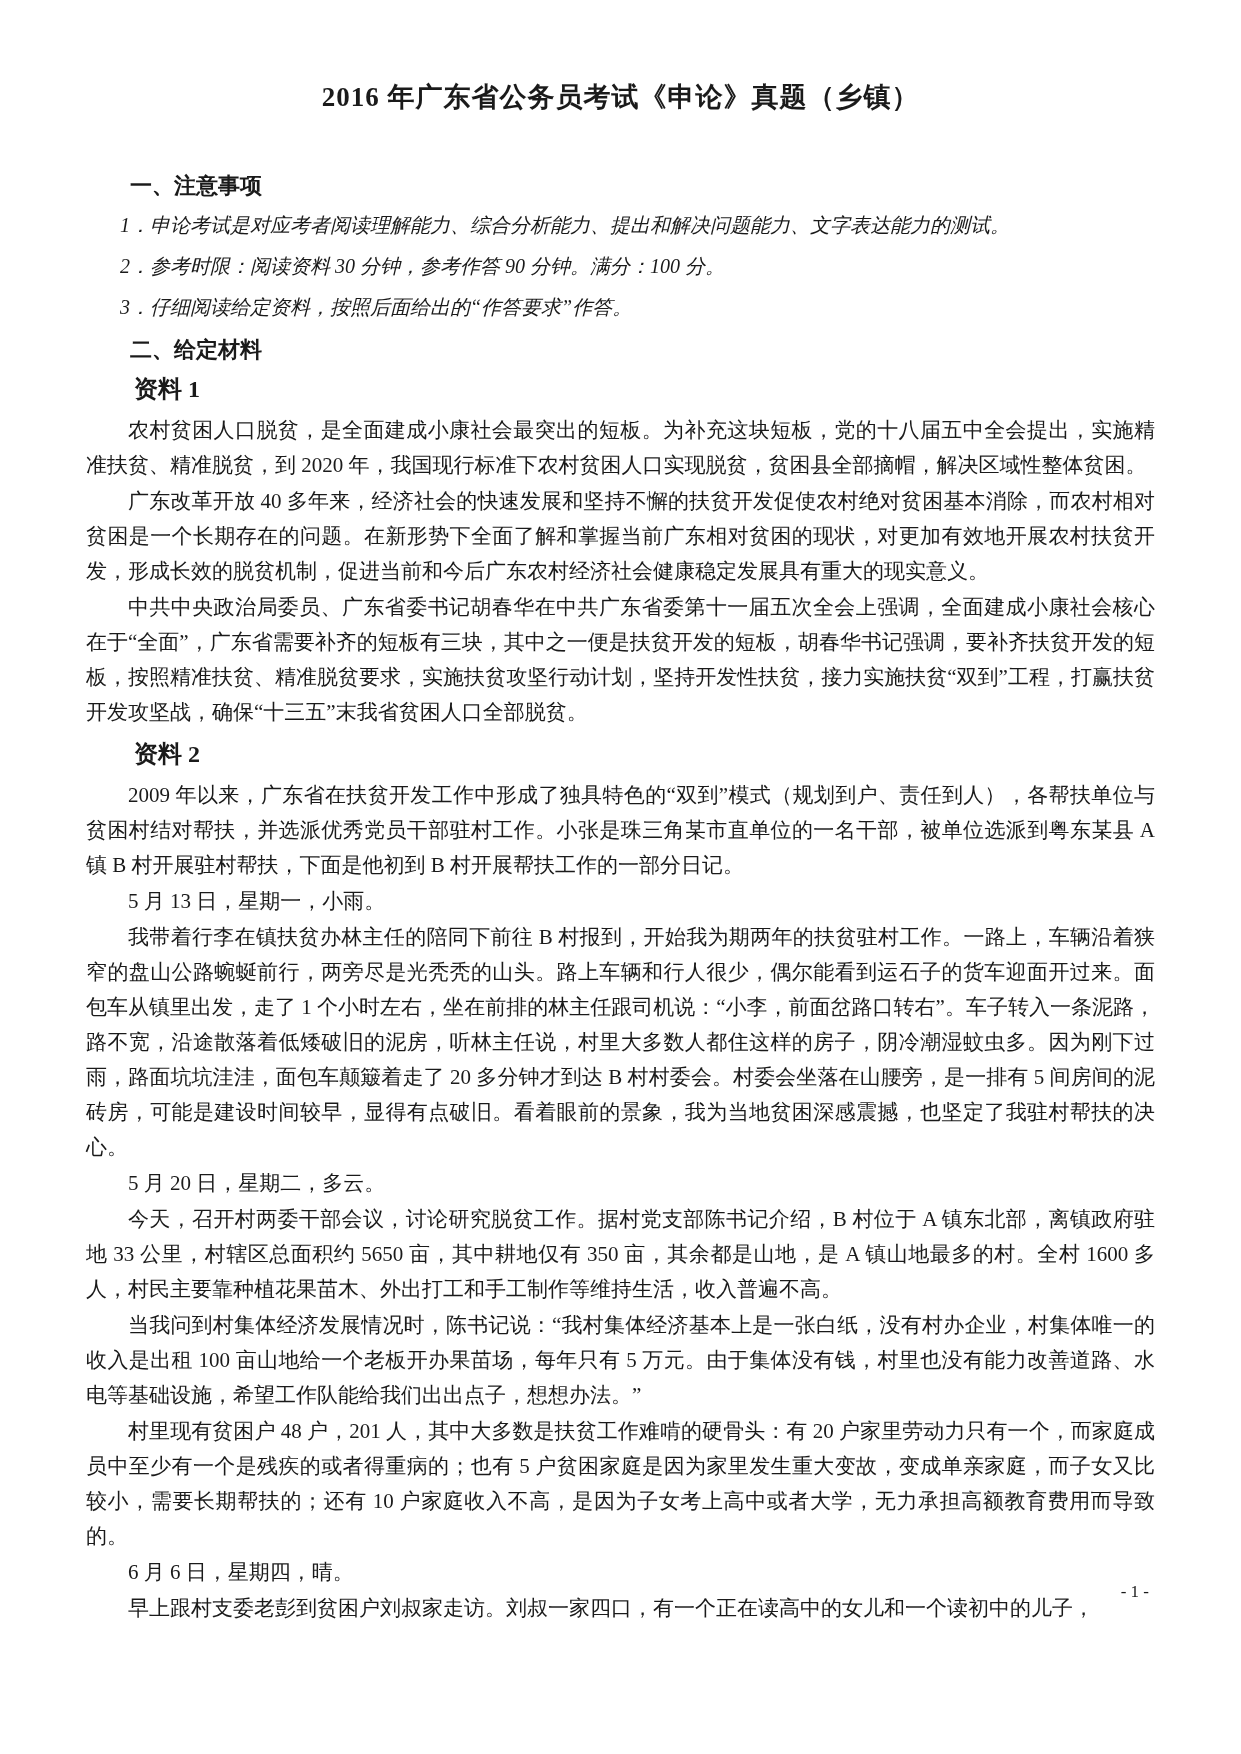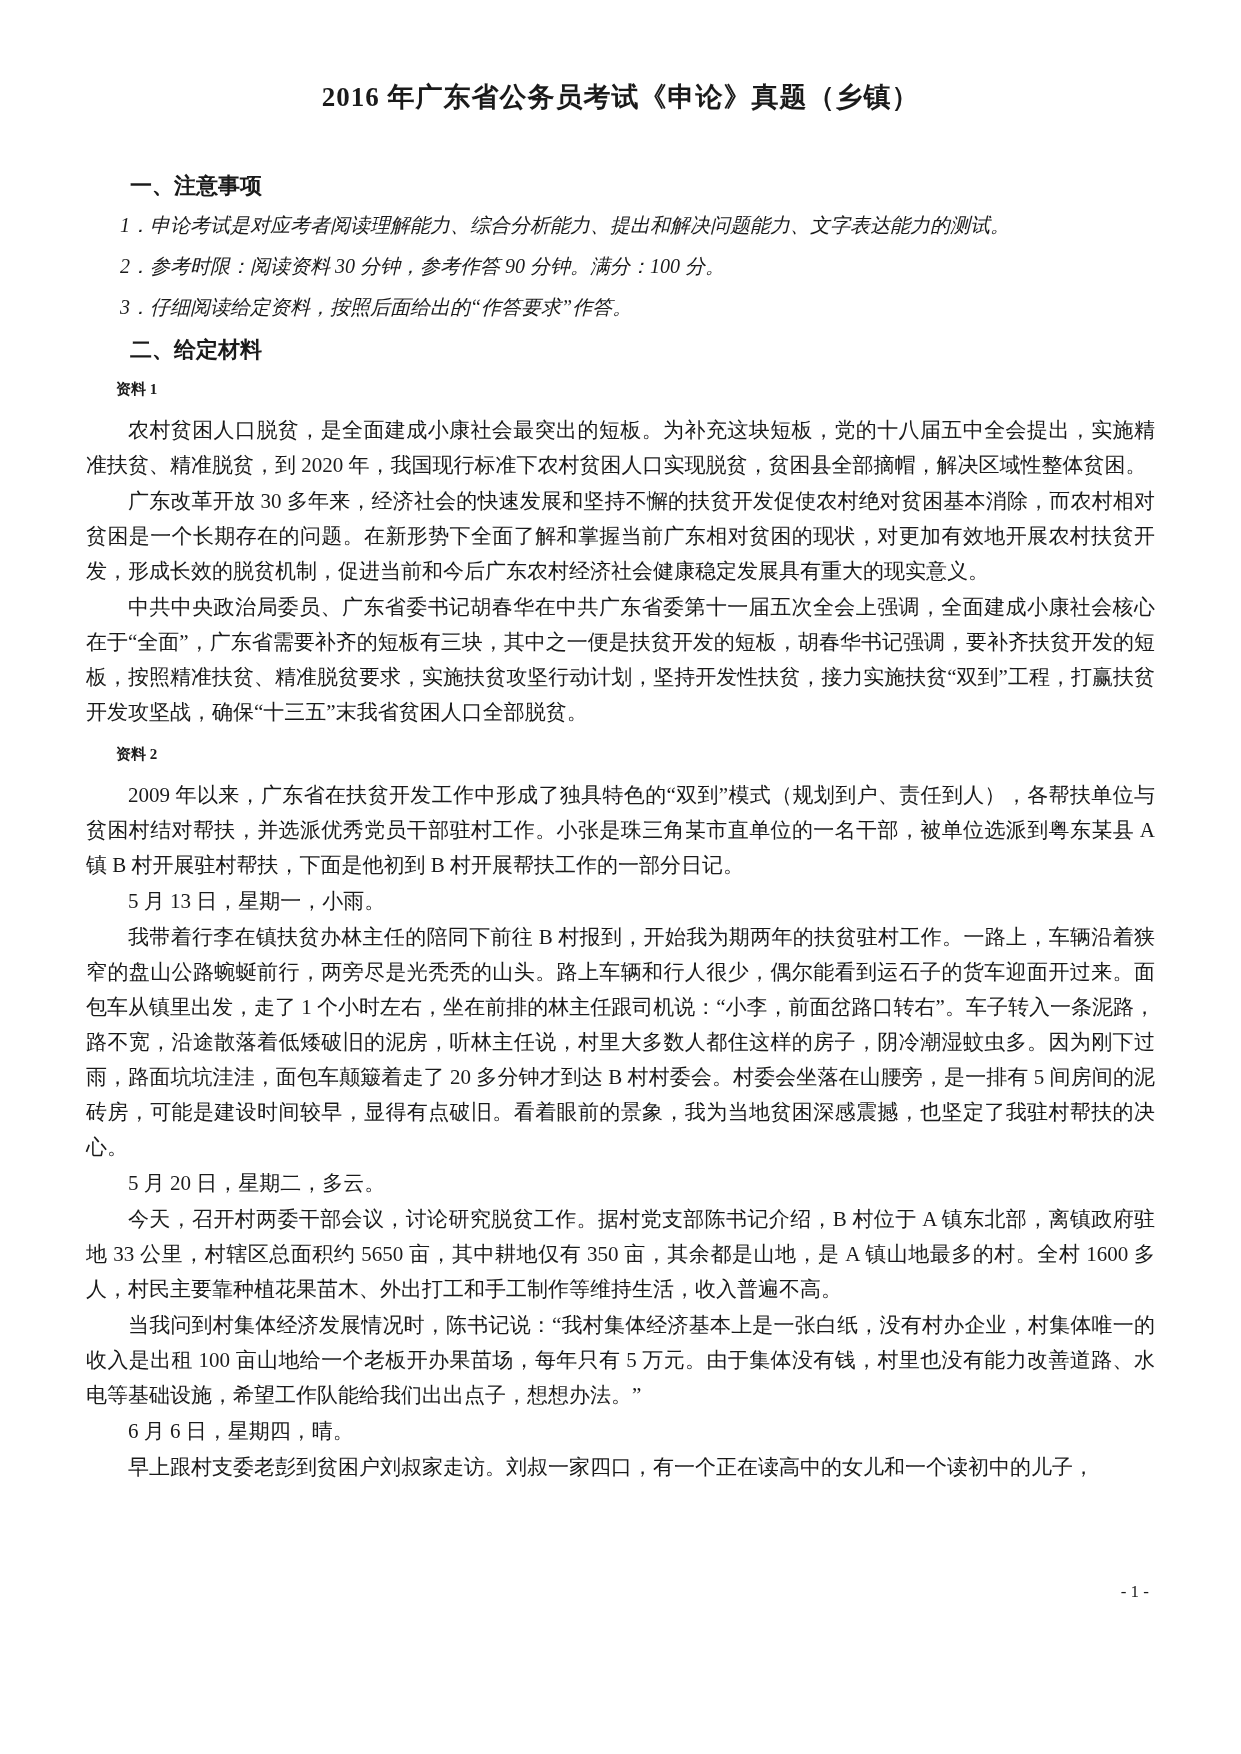--- a/index.html
+++ b/index.html
@@ -39,21 +39,21 @@
   }
   .notice-item {
     font-size: 20px;
     line-height: 30px;
     font-style: italic;
     text-indent: 1.7em;
     margin: 0 0 11px 0;
     font-family: Liberation Serif, serif;
   }
   .material-label {
-    font-size: 15px;
+    font-size: 24px;
     line-height: 30px;
     font-weight: bold;
     text-indent: 2em;
     margin: 9px 0 9px 0;
   }
   .para {
     font-size: 21px;
     line-height: 35px;
     text-align: justify;
     text-indent: 2em;
@@ -78,29 +78,30 @@
 
   <p class="notice-item">1．申论考试是对应考者阅读理解能力、综合分析能力、提出和解决问题能力、文字表达能力的测试。</p>
   <p class="notice-item">2．参考时限：阅读资料 30 分钟，参考作答 90 分钟。满分：100 分。</p>
   <p class="notice-item">3．仔细阅读给定资料，按照后面给出的“作答要求”作答。</p>
 
   <h2 class="sec-heading materials-heading">二、给定材料</h2>
 
   <h3 class="material-label">资料 1</h3>
 
   <p class="para">农村贫困人口脱贫，是全面建成小康社会最突出的短板。为补充这块短板，党的十八届五中全会提出，实施精准扶贫、精准脱贫，到 2020 年，我国现行标准下农村贫困人口实现脱贫，贫困县全部摘帽，解决区域性整体贫困。</p>
-  <p class="para">广东改革开放 30 多年来，经济社会的快速发展和坚持不懈的扶贫开发促使农村绝对贫困基本消除，而农村相对贫困是一个长期存在的问题。在新形势下全面了解和掌握当前广东相对贫困的现状，对更加有效地开展农村扶贫开发，形成长效的脱贫机制，促进当前和今后广东农村经济社会健康稳定发展具有重大的现实意义。</p>
+  <p class="para">广东改革开放 40 多年来，经济社会的快速发展和坚持不懈的扶贫开发促使农村绝对贫困基本消除，而农村相对贫困是一个长期存在的问题。在新形势下全面了解和掌握当前广东相对贫困的现状，对更加有效地开展农村扶贫开发，形成长效的脱贫机制，促进当前和今后广东农村经济社会健康稳定发展具有重大的现实意义。</p>
   <p class="para">中共中央政治局委员、广东省委书记胡春华在中共广东省委第十一届五次全会上强调，全面建成小康社会核心在于“全面”，广东省需要补齐的短板有三块，其中之一便是扶贫开发的短板，胡春华书记强调，要补齐扶贫开发的短板，按照精准扶贫、精准脱贫要求，实施扶贫攻坚行动计划，坚持开发性扶贫，接力实施扶贫“双到”工程，打赢扶贫开发攻坚战，确保“十三五”末我省贫困人口全部脱贫。</p>
 
   <h3 class="material-label">资料 2</h3>
 
   <p class="para">2009 年以来，广东省在扶贫开发工作中形成了独具特色的“双到”模式（规划到户、责任到人），各帮扶单位与贫困村结对帮扶，并选派优秀党员干部驻村工作。小张是珠三角某市直单位的一名干部，被单位选派到粤东某县 A 镇 B 村开展驻村帮扶，下面是他初到 B 村开展帮扶工作的一部分日记。</p>
   <p class="para">5 月 13 日，星期一，小雨。</p>
   <p class="para">我带着行李在镇扶贫办林主任的陪同下前往 B 村报到，开始我为期两年的扶贫驻村工作。一路上，车辆沿着狭窄的盘山公路蜿蜒前行，两旁尽是光秃秃的山头。路上车辆和行人很少，偶尔能看到运石子的货车迎面开过来。面包车从镇里出发，走了 1 个小时左右，坐在前排的林主任跟司机说：“小李，前面岔路口转右”。车子转入一条泥路，路不宽，沿途散落着低矮破旧的泥房，听林主任说，村里大多数人都住这样的房子，阴冷潮湿蚊虫多。因为刚下过雨，路面坑坑洼洼，面包车颠簸着走了 20 多分钟才到达 B 村村委会。村委会坐落在山腰旁，是一排有 5 间房间的泥砖房，可能是建设时间较早，显得有点破旧。看着眼前的景象，我为当地贫困深感震撼，也坚定了我驻村帮扶的决心。</p>
   <p class="para">5 月 20 日，星期二，多云。</p>
   <p class="para">今天，召开村两委干部会议，讨论研究脱贫工作。据村党支部陈书记介绍，B 村位于 A 镇东北部，离镇政府驻地 33 公里，村辖区总面积约 5650 亩，其中耕地仅有 350 亩，其余都是山地，是 A 镇山地最多的村。全村 1600 多人，村民主要靠种植花果苗木、外出打工和手工制作等维持生活，收入普遍不高。</p>
   <p class="para">当我问到村集体经济发展情况时，陈书记说：“我村集体经济基本上是一张白纸，没有村办企业，村集体唯一的收入是出租 100 亩山地给一个老板开办果苗场，每年只有 5 万元。由于集体没有钱，村里也没有能力改善道路、水电等基础设施，希望工作队能给我们出出点子，想想办法。”</p>
+  <p class="para">村里现有贫困户 48 户，201 人，其中大多数是扶贫工作难啃的硬骨头：有 20 户家里劳动力只有一个，而家庭成员中至少有一个是残疾的或者得重病的；也有 5 户贫困家庭是因为家里发生重大变故，变成单亲家庭，而子女又比较小，需要长期帮扶的；还有 10 户家庭收入不高，是因为子女考上高中或者大学，无力承担高额教育费用而导致的。</p>
   <p class="para">6 月 6 日，星期四，晴。</p>
   <p class="para">早上跟村支委老彭到贫困户刘叔家走访。刘叔一家四口，有一个正在读高中的女儿和一个读初中的儿子，</p>
 
   <div class="page-footer">- 1 -</div>
 
 </div>
 
 </body></html>

